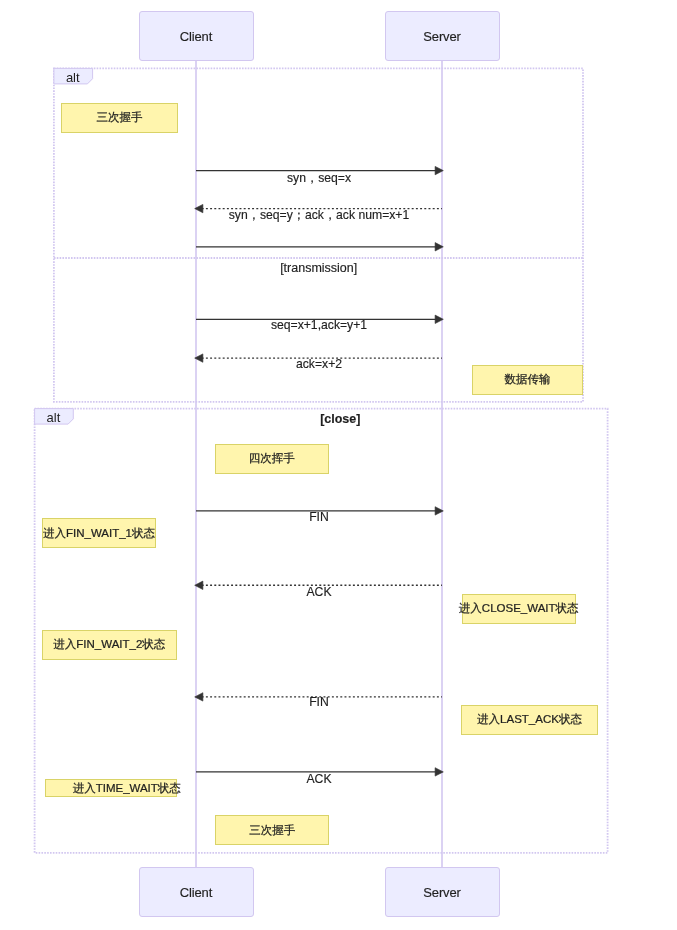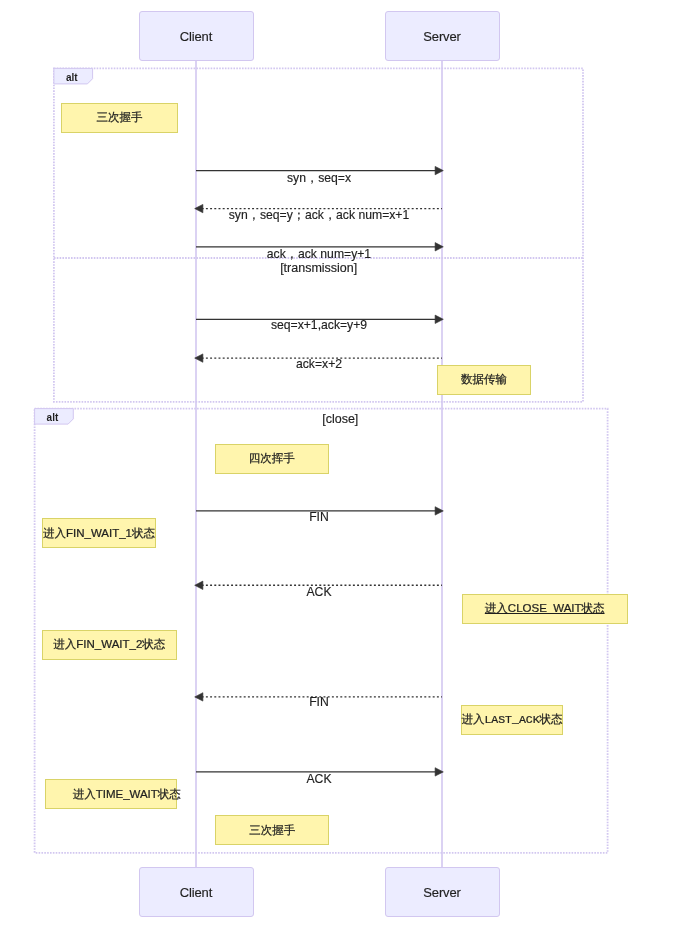--- a/index.html
+++ b/index.html
@@ -9,21 +9,21 @@
        -webkit-text-stroke:0.16px currentColor;}
   #diagram{position:relative;width:677px;height:930px;background:#ffffff;}
   #layer-svg{position:absolute;left:0;top:0;width:677px;height:930px;}
 
   .actor-box{position:absolute;display:flex;align-items:center;justify-content:center;
              font-size:13px;color:#1F1F1F;box-sizing:border-box;letter-spacing:-0.15px;
              background:#ECECFF;border:1px solid #D2C7F0;border-radius:3px;}
   .note{position:absolute;display:flex;align-items:center;justify-content:center;
         font-size:11.5px;color:#1F1F1F;box-sizing:border-box;white-space:nowrap;-webkit-text-stroke:0.24px currentColor;
         background:#FFF5AD;border:1.6px solid #D9D367;}
-  .loop-label{position:absolute;box-sizing:border-box;font-size:10px;font-weight:bold;
+  .loop-label{position:absolute;box-sizing:border-box;font-size:13px;font-weight:normal;
               color:#1F1F1F;display:flex;align-items:center;padding-left:12px;line-height:13px;
               -webkit-text-stroke:0;}
   .loop-title{position:absolute;font-size:12.5px;color:#1F1F1F;white-space:nowrap;
               text-align:center;line-height:12px;}
   .msg-text{position:absolute;font-size:12.2px;color:#1F1F1F;white-space:nowrap;
             text-align:center;line-height:12px;margin-top:22px;}
 </style>
 </head>
 <body>
 
@@ -63,50 +63,49 @@
     </div>
     <div class="actor-box" style="left: 384.5px; top: 11px; width: 115px; height: 50px;">
       <span>Server</span>
     </div>
     <div class="actor-box" style="left: 384.5px; top: 867px; width: 115px; height: 50px;">
       <span>Server</span>
     </div>
     <div class="loop-label" style="left: 53.9px; top: 69.4px; width: 38.7px; height: 15.5px;">alt</div>
     <div class="loop-title" style="left: 168.7px; top: 261.8px; width: 300px;">[transmission]</div>
     <div class="loop-label" style="left: 34.6px; top: 409.6px; width: 38.7px; height: 15.5px;">alt</div>
-    <div class="loop-title" style="left: 190.3px; top: 412.8px; width: 300px;">[close]</div>
+    <div class="loop-title" style="left: 190.3px; top: 412.8px; width: 300px; font-weight: bold;">[close]</div>
     <div class="msg-text" style="left: 196px; top: 149.8px; width: 246px;">syn，seq=x</div>
     <div class="msg-text" style="left: 196px; top: 187.4px; width: 246px;">syn，seq=y；ack，ack num=x+1</div>
-    <div class="msg-text" style="left: 196px; top: 226px; width: 246px;">ack，ack num=y+1</div>
-    <div class="msg-text" style="left: 196px; top: 296.9px; width: 246px;">seq=x+1,ack=y+9</div>
+    <div class="msg-text" style="left: 196px; top: 296.9px; width: 246px;">seq=x+1,ack=y+1</div>
     <div class="msg-text" style="left: 196px; top: 335.9px; width: 246px;">ack=x+2</div>
     <div class="msg-text" style="left: 196px; top: 488.9px; width: 246px;">FIN</div>
     <div class="msg-text" style="left: 196px; top: 563.7px; width: 246px;">ACK</div>
     <div class="msg-text" style="left: 196px; top: 674.4px; width: 246px;">FIN</div>
     <div class="msg-text" style="left: 196px; top: 750.6px; width: 246px;">ACK</div>
     <div class="note" style="left: 61.3px; top: 102.9px; width: 116.5px; height: 30px;">
       <span>三次握手</span>
     </div>
-    <div class="note" style="left: 437px; top: 364.5px; width: 94px; height: 30px;">
+    <div class="note" style="left: 472px; top: 364.5px; width: 111px; height: 30px;">
       <span>数据传输</span>
     </div>
     <div class="note" style="left: 214.6px; top: 443.8px; width: 114.5px; height: 30px;">
       <span>四次挥手</span>
     </div>
     <div class="note" style="left: 42px; top: 518px; width: 114px; height: 30px;">
       <span>进入FIN_WAIT_1状态</span>
     </div>
-    <div class="note" style="left: 461.7px; top: 593.5px; width: 166px; height: 30px; text-decoration: underline;">
+    <div class="note" style="left: 461.7px; top: 593.5px; width: 114px; height: 30px;">
       <span>进入CLOSE_WAIT状态</span>
     </div>
     <div class="note" style="left: 42px; top: 629.5px; width: 134.6px; height: 30px;">
       <span>进入FIN_WAIT_2状态</span>
     </div>
-    <div class="note" style="left: 461px; top: 704.5px; width: 102px; height: 30px; font-family: Liberation Mono, monospace;">
+    <div class="note" style="left: 461px; top: 704.5px; width: 137px; height: 30px;">
       <span>进入LAST_ACK状态</span>
     </div>
-    <div class="note" style="left: 45px; top: 779px; width: 131.5px; height: 30px; padding-left: 32px;">
+    <div class="note" style="left: 45px; top: 779px; width: 131.5px; height: 18px; padding-left: 32px;">
       <span>进入TIME_WAIT状态</span>
     </div>
     <div class="note" style="left: 215.1px; top: 815px; width: 114.1px; height: 30px;">
       <span>三次握手</span>
     </div>
   </div>
 
 </body></html>

